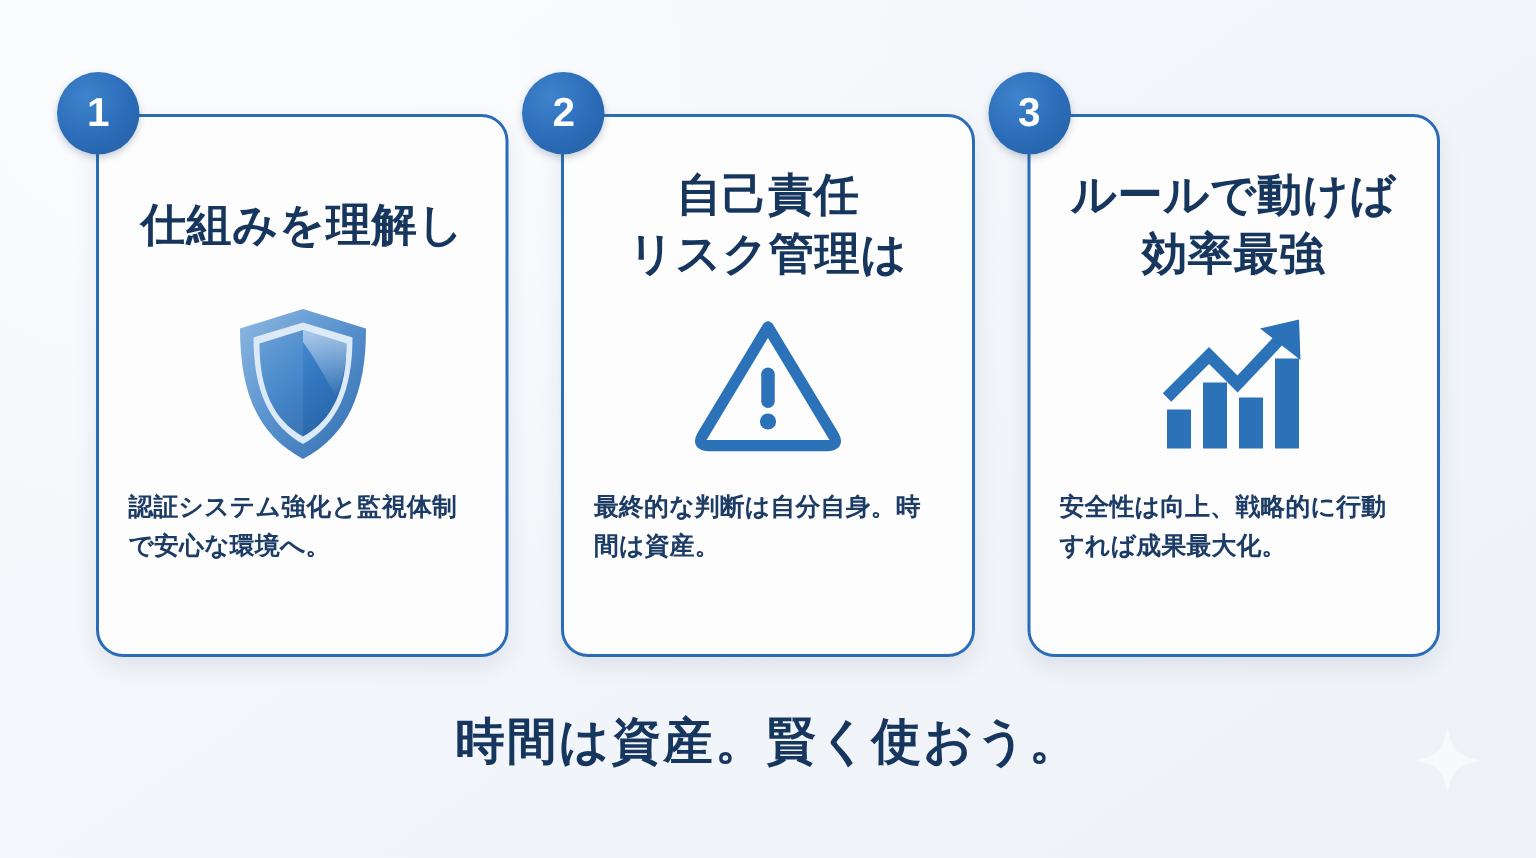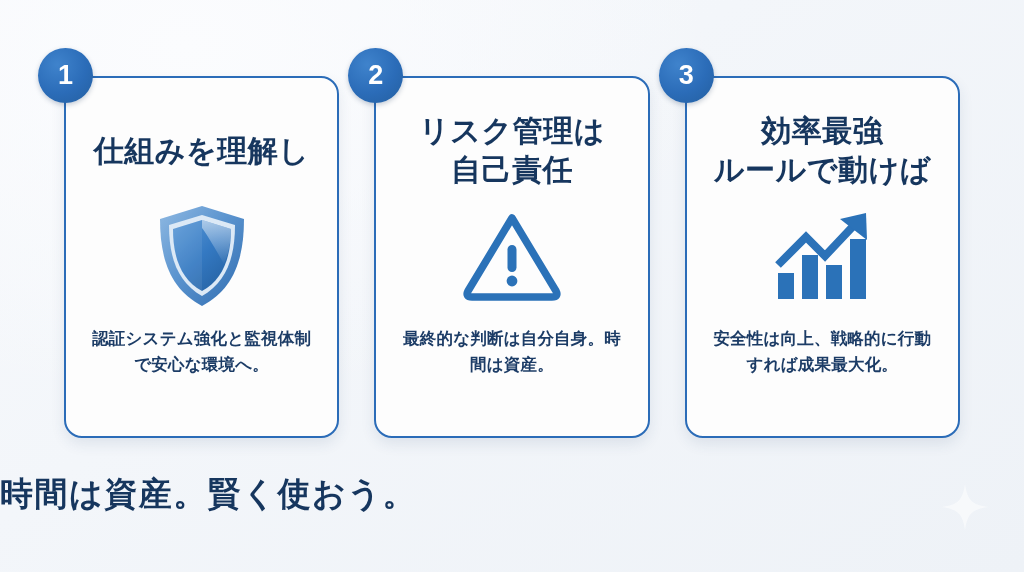--- a/index.html
+++ b/index.html
@@ -101,30 +101,31 @@
     justify-content: center;
     margin-top: 4px;
   }
 
   .card-body {
     margin-top: 14px;
     color: #1c3c66;
     font-size: 16.5px;
     font-weight: bold;
     line-height: 1.55;
-    text-align: center;
+    text-align: left;
     letter-spacing: 0.2px;
     max-width: 232px;
   }
 
   .caption {
     position: absolute;
     left: 0;
     right: 0;
     top: 472px;
+    text-align: center;
     color: #16365e;
     font-size: 33px;
     font-weight: bold;
     letter-spacing: 1.5px;
   }
 </style>
 </head>
 <body>
 
 <div class="slide">
@@ -160,38 +161,38 @@
           <path d="M46 16 L75 25 C75 40 72 51 68 60 C60 46 52 32 46 24 Z" fill="url(#shieldGloss)"></path>
           <path d="M46 16 L46 87 C26 76 17 55 17 25 Z" fill="#ffffff" opacity="0.08"></path>
         </svg>
       </div>
       <div class="card-body">認証システム強化と監視体制で安心な環境へ。</div>
     </div>
 
     <div class="card">
       <div class="badge">2</div>
       <div class="card-title">
+        <span class="tline">自己責任</span>
         <span class="tline">リスク管理は</span>
-        <span class="tline">自己責任</span>
       </div>
       <div class="card-icon">
         <svg width="104" height="94" viewBox="0 0 104 94" aria-hidden="true">
           <path d="M52 9 L96 82 Q99 88 92 88 L12 88 Q5 88 8 82 Z" fill="none" stroke="#2b72b8" stroke-width="7.5" stroke-linejoin="round"></path>
           <rect x="47.5" y="36" width="9" height="27" rx="4.5" fill="#2b72b8"></rect>
           <circle cx="52" cy="72" r="5.4" fill="#2b72b8"></circle>
         </svg>
       </div>
       <div class="card-body">最終的な判断は自分自身。時間は資産。</div>
     </div>
 
     <div class="card">
       <div class="badge">3</div>
       <div class="card-title">
+        <span class="tline">ルールで動けば</span>
         <span class="tline">効率最強</span>
-        <span class="tline">ルールで動けば</span>
       </div>
       <div class="card-icon">
         <svg width="104" height="98" viewBox="0 0 104 98" aria-hidden="true">
           <g fill="#2b72b8">
             <rect x="8" y="66" width="16" height="26"></rect>
             <rect x="32" y="48" width="16" height="44"></rect>
             <rect x="56" y="58" width="16" height="34"></rect>
             <rect x="80" y="32" width="16" height="60"></rect>
           </g>
           <path d="M8 58 L36 30 L55 49 L88 14" fill="none" stroke="#2b72b8" stroke-width="8" stroke-linejoin="miter" stroke-linecap="butt"></path>

